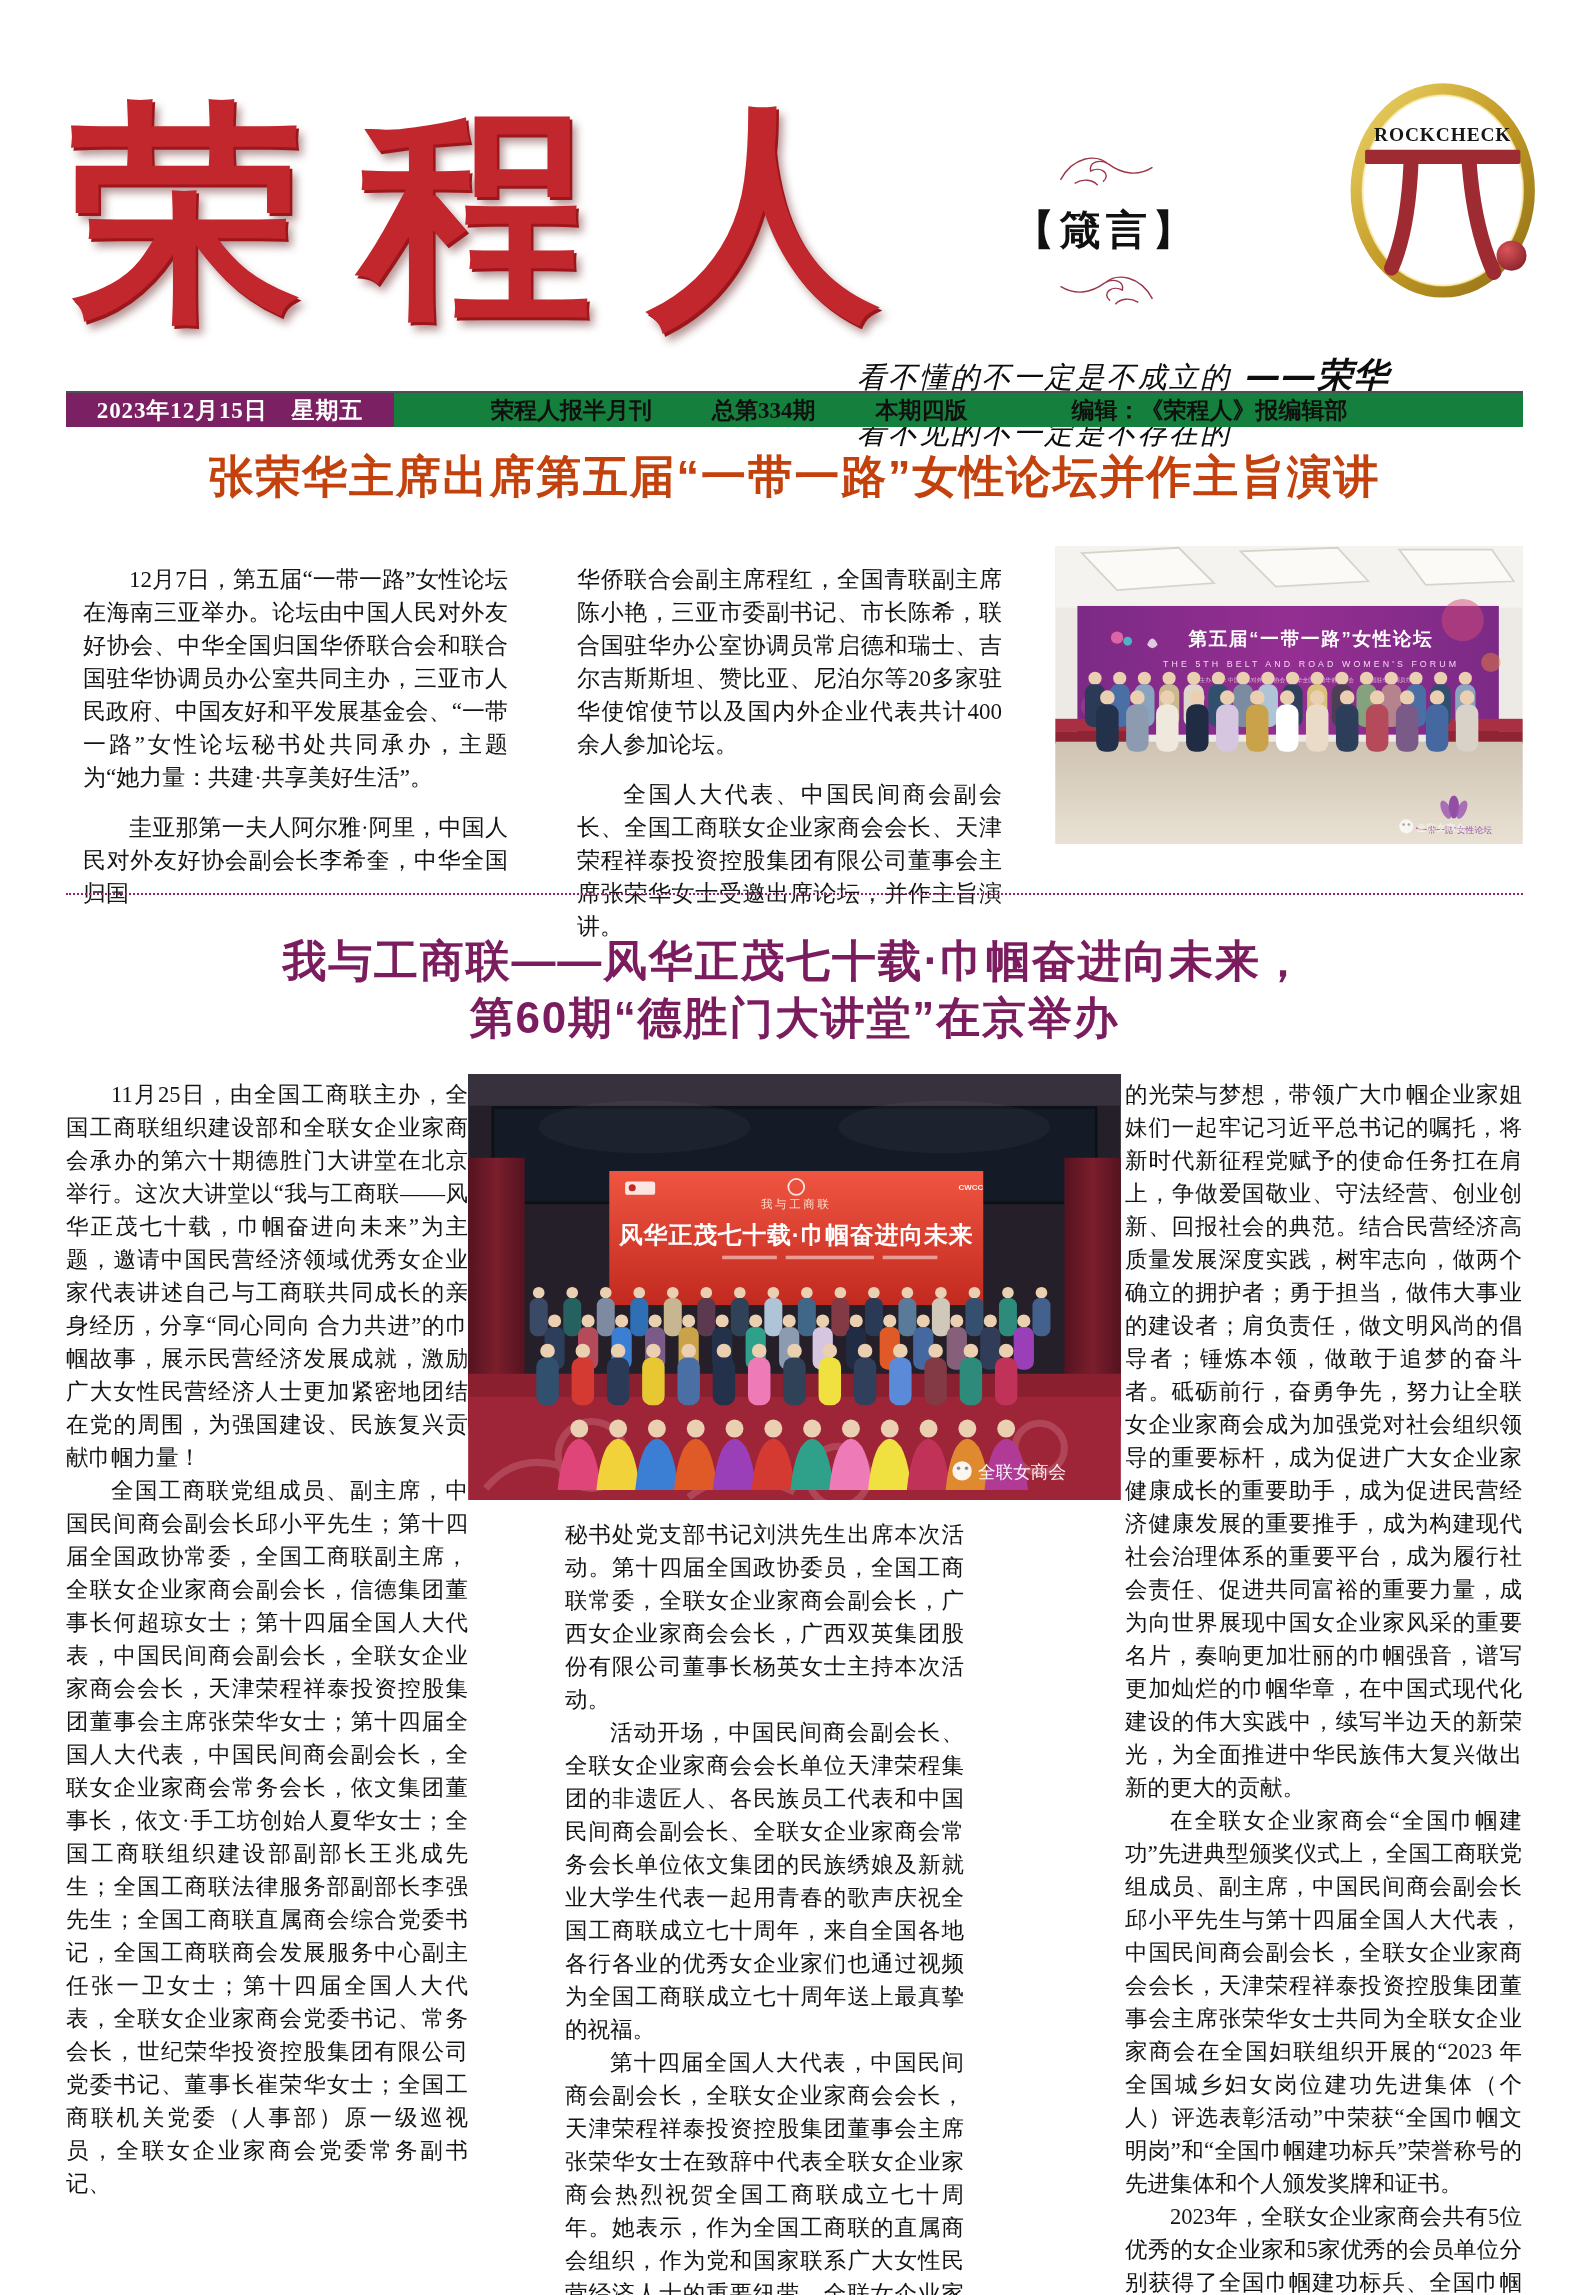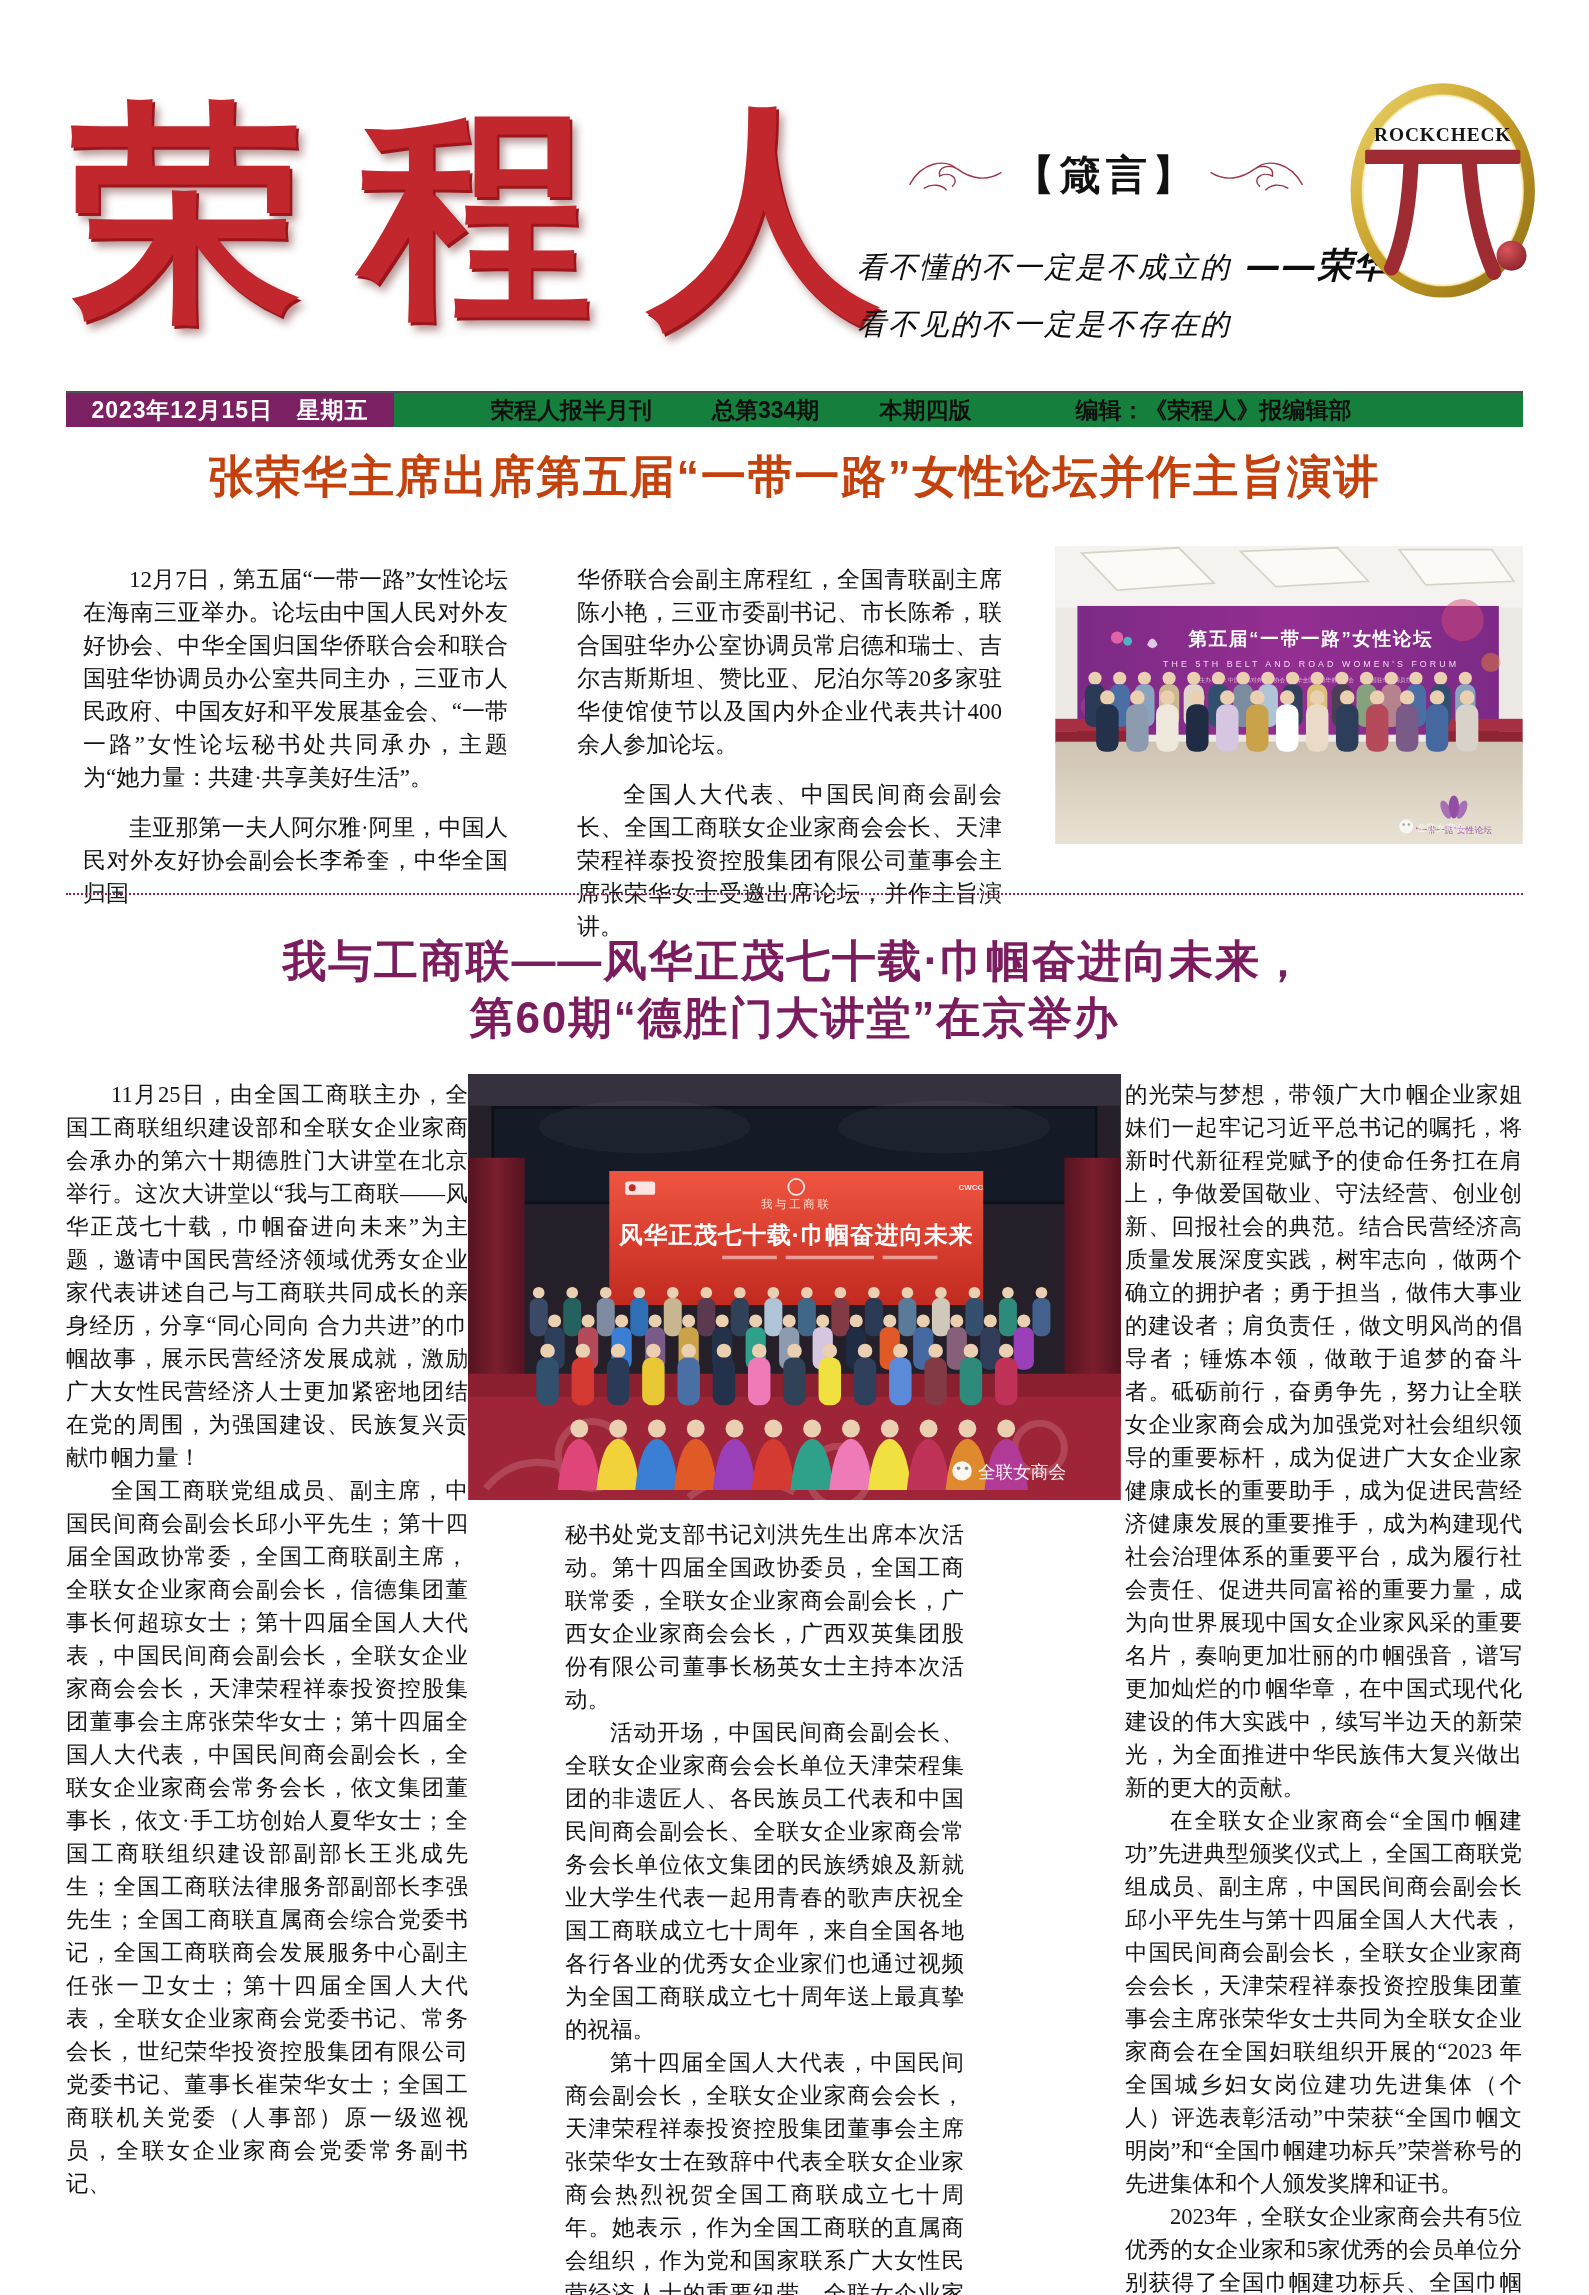--- a/index.html
+++ b/index.html
@@ -3,32 +3,32 @@
 <meta charset="utf-8">
 <style>
   html,body{margin:0;padding:0;background:#888;}
   .page{position:relative;width:1589px;height:2295px;background:#ffffff;overflow:hidden;
         font-family:"Liberation Serif","DejaVu Serif",serif;}
   
   .mast-title{position:absolute;left:71px;top:85px;font-size:231px;line-height:1.1;font-weight:bold;
     color:#c1272d;letter-spacing:58px;font-family:"DejaVu Serif",serif;
     text-shadow:2.6px 2.6px 0 #9c161c,6.2px 8px 8.8px rgba(90,15,15,.45);white-space:nowrap;}
   .motto{position:absolute;left:841px;top:148px;width:530px;}
-  .motto-head{display:flex;align-items:center;justify-content:center;gap:8.8px;}
+  .motto-head{display:flex;align-items:center;justify-content:center;gap:8.8px;flex-direction:column;}
   .motto-label{font-size:41px;font-weight:bold;color:#111;letter-spacing:5.3px;
     font-family:"DejaVu Serif",serif;}
   .flourish{width:99px;height:46px;}
   .flip{transform:scaleX(-1);}
   .motto-lines{margin-top:30px;margin-left:16px;font-style:italic;font-size:29px;line-height:1.85;
     color:#0d0d0d;letter-spacing:2.2px;font-family:"DejaVu Serif",serif;white-space:nowrap;}
   .motto-sig{font-size:35px;font-weight:bold;margin-left:14px;letter-spacing:0.9px;}
   .rock-logo{position:absolute;left:1349px;top:81px;width:191px;height:217px;}
   
   .datebar{position:absolute;left:66px;top:391px;width:1457px;height:34px;display:flex;
-    border-top:2.6px solid #514e58;font-family:Liberation Sans, sans-serif;}
+    border-top:2.6px solid #514e58;font-family:Liberation Serif, serif;}
   .date-box{width:328px;background:#7b2062;color:#fff;font-weight:bold;font-size:23px;
     display:flex;align-items:center;justify-content:center;letter-spacing:0.9px;}
   .date-rest{flex:1;background:#15803d;display:flex;align-items:center;color:#101010;
     font-weight:bold;font-size:23px;}
   .date-rest .it-pub{margin-left:97px;}
   .date-rest .it-issue{margin-left:60px;}
   .date-rest .it-ed{margin-left:60px;}
   .date-rest .it-editor{margin-left:104px;}
   
   .h1{position:absolute;top:447px;left:66px;width:1457px;text-align:center;

